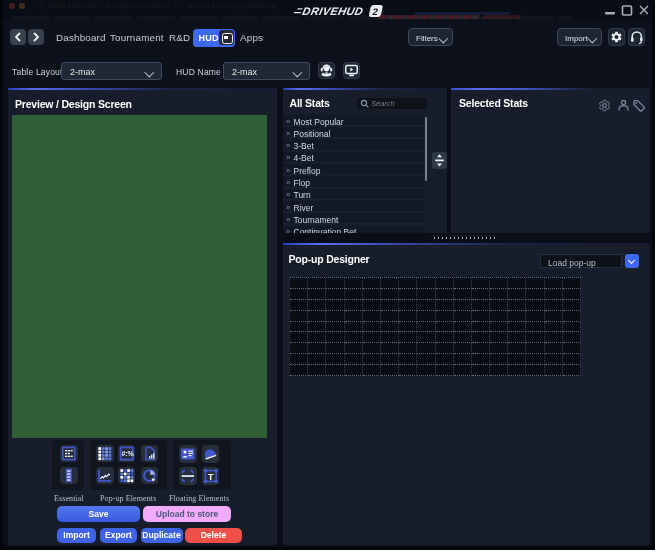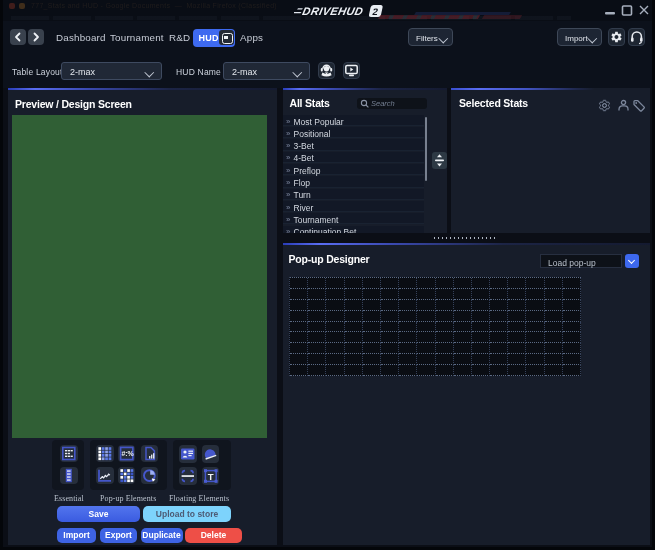--- a/index.html
+++ b/index.html
@@ -331,21 +331,21 @@
               <rect x="2" y="12.8" width="3" height="3"></rect>
               <rect x="12.6" y="12.8" width="3" height="3"></rect>
             </g>
             <text x="5.8" y="12.6" font-size="9.5" font-weight="bold" fill="#f0f3f7" font-family="Liberation Sans">T</text>
           </svg>
         </div>
     <div class="glabel" style="left:46px;">Essential</div>
     <div class="glabel" style="left:92px;">Pop-up Elements</div>
     <div class="glabel" style="left:161px;">Floating Elements</div>
     <div class="bbtn" style="left:49px; top:417.8px; width:83px; height:16.5px; line-height:16.5px; background:linear-gradient(180deg,#5275ee,#3a5be0);">Save</div>
-    <div class="bbtn" style="left:135px; top:417.8px; width:88px; height:16.5px; line-height:16.5px; background:#7dd3fc; color:#4d5b75;">Upload to store</div>
+    <div class="bbtn" style="left:135px; top:417.8px; width:88px; height:16.5px; line-height:16.5px; background:#f0abfc; color:#4d5b75;">Upload to store</div>
     <div class="bbtn" style="left:49px; top:439.6px; width:39px; height:15.5px; line-height:15.5px; background:#3e63e4;">Import</div>
     <div class="bbtn" style="left:92px; top:439.6px; width:37px; height:15.5px; line-height:15.5px; background:#3e63e4;">Export</div>
     <div class="bbtn" style="left:132.5px; top:439.6px; width:42px; height:15.5px; line-height:15.5px; background:#3e63e4;">Duplicate</div>
     <div class="bbtn" style="left:177px; top:439.6px; width:57px; height:15.5px; line-height:15.5px; background:#ee4f47;">Delete</div>
   </div>
 
   <div class="panel" id="allstats">
     <div class="ptop"></div>
     <div class="ptitle" style="left:6.5px; top:9px;">All Stats</div>
     <div id="search">

